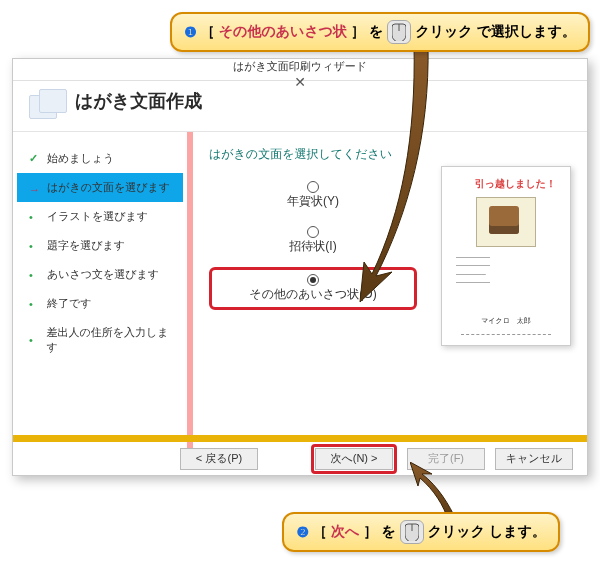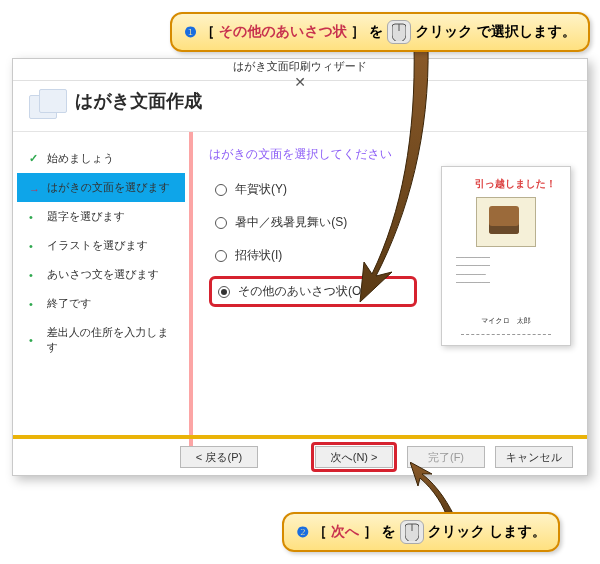--- a/index.html
+++ b/index.html
@@ -64,21 +64,21 @@
     .header .doc-icon::after  { left: 10px; top: 0; }
     .header h1 { font-size: 18px; font-weight: bold; color: #2b2b2b; }
 
     .body {
       display: flex;
       height: 320px;
     }
     .sidebar {
       width: 180px;
       padding: 12px 4px;
-      border-right: 4px solid #fca5a5;
+      border-right: 6px solid #fca5a5;
     }
     .step {
       display: flex; align-items: center; gap: 8px;
       padding: 7px 10px 7px 12px;
       font-size: 11px; color: #333;
     }
     .step.done::before { content: "✓"; color: #2fa84f; font-weight: bold; width: 10px; }
     .step.dot::before  { content: "•"; color: #2fa84f; width: 10px; }
     .step.active {
       background: #0ea5e9;
@@ -87,25 +87,25 @@
     .step.active::before { content: "→"; color: #c8324e; font-weight: bold; width: 10px; }
 
     .main {
       flex: 1;
       padding: 14px 16px;
       display: flex;
       gap: 24px;
       position: relative;
     }
     .options { flex: 1; }
-    .prompt { font-size: 12px; color: #8b5cf6; margin-bottom: 14px; }
+    .prompt { font-size: 12px; color: #0f766e; margin-bottom: 14px; }
     .radio-row {
-      display: flex; align-items: center; gap: 8px;
+      display: flex; align-items: center; gap: 0;
       margin: 8px 0; padding: 4px 6px;
-      font-size: 12px; color: #333;
+      font-size: 12px; color: #333; flex-direction: column;
     }
     .radio-row.highlighted {
       border: 3px solid #d6222f;
       border-radius: 6px;
       padding: 4px 6px;
     }
     .radio {
       width: 12px; height: 12px; border: 1px solid #555; border-radius: 50%;
       display: inline-flex; align-items: center; justify-content: center;
     }
@@ -137,21 +137,21 @@
       box-shadow: inset 0 -8px 0 #6a4a2a;
     }
     .preview .pv-text { font-size: 6px; color: #444; line-height: 1.4; align-self: flex-start; padding-left: 6px;}
     .preview .pv-sig { font-size: 7px; color: #333; margin-top: auto; }
     .preview .pv-line { width: 80%; border-top: 1px dashed #999; margin-top: 2px;}
 
     .footer {
       position: absolute;
       bottom: 0; left: 0; right: 0;
       height: 40px;
-      border-top: 4px solid #eab308;
+      border-top: 7px solid #eab308;
       display: flex; align-items: center; justify-content: flex-end;
       gap: 10px; padding: 0 14px;
       font-size: 11px;
     }
     .btn {
       min-width: 78px; height: 22px;
       background: #efefef; border: 1px solid #b8b8b8;
       display: inline-flex; align-items: center; justify-content: center;
       font-size: 11px; color: #333;
       padding: 0 8px;
@@ -237,47 +237,43 @@
 
   <div class="body">
     <div class="sidebar">
       <div class="step done">
           <span>始めましょう</span>
         </div>
       <div class="step active">
           <span>はがきの文面を選びます</span>
         </div>
       <div class="step dot">
+          <span>イラストを選びます</span>
+        </div>
+      <div class="step dot">
           <span>題字を選びます</span>
-        </div>
-      <div class="step dot">
-          <span>イラストを選びます</span>
         </div>
       <div class="step dot">
           <span>あいさつ文を選びます</span>
         </div>
       <div class="step dot">
           <span>終了です</span>
         </div>
       <div class="step dot">
           <span>差出人の住所を入力します</span>
         </div>
     </div>
 
     <div class="main">
       <div class="options">
         <div class="prompt">はがきの文面を選択してください</div>
 
         <div class="radio-row">
           <span class="radio"></span>
           <span>年賀状(Y)</span>
-        </div>
-        <div class="radio-row">
-          <span class="radio"></span>
-          <span>暑中／残暑見舞い(S)</span>
         </div>
         <div class="radio-row">
           <span class="radio"></span>
           <span>招待状(I)</span>
         </div>
         <div class="radio-row highlighted">
           <span class="radio selected"></span>
           <span>その他のあいさつ状(O)</span>
         </div>
       </div>

